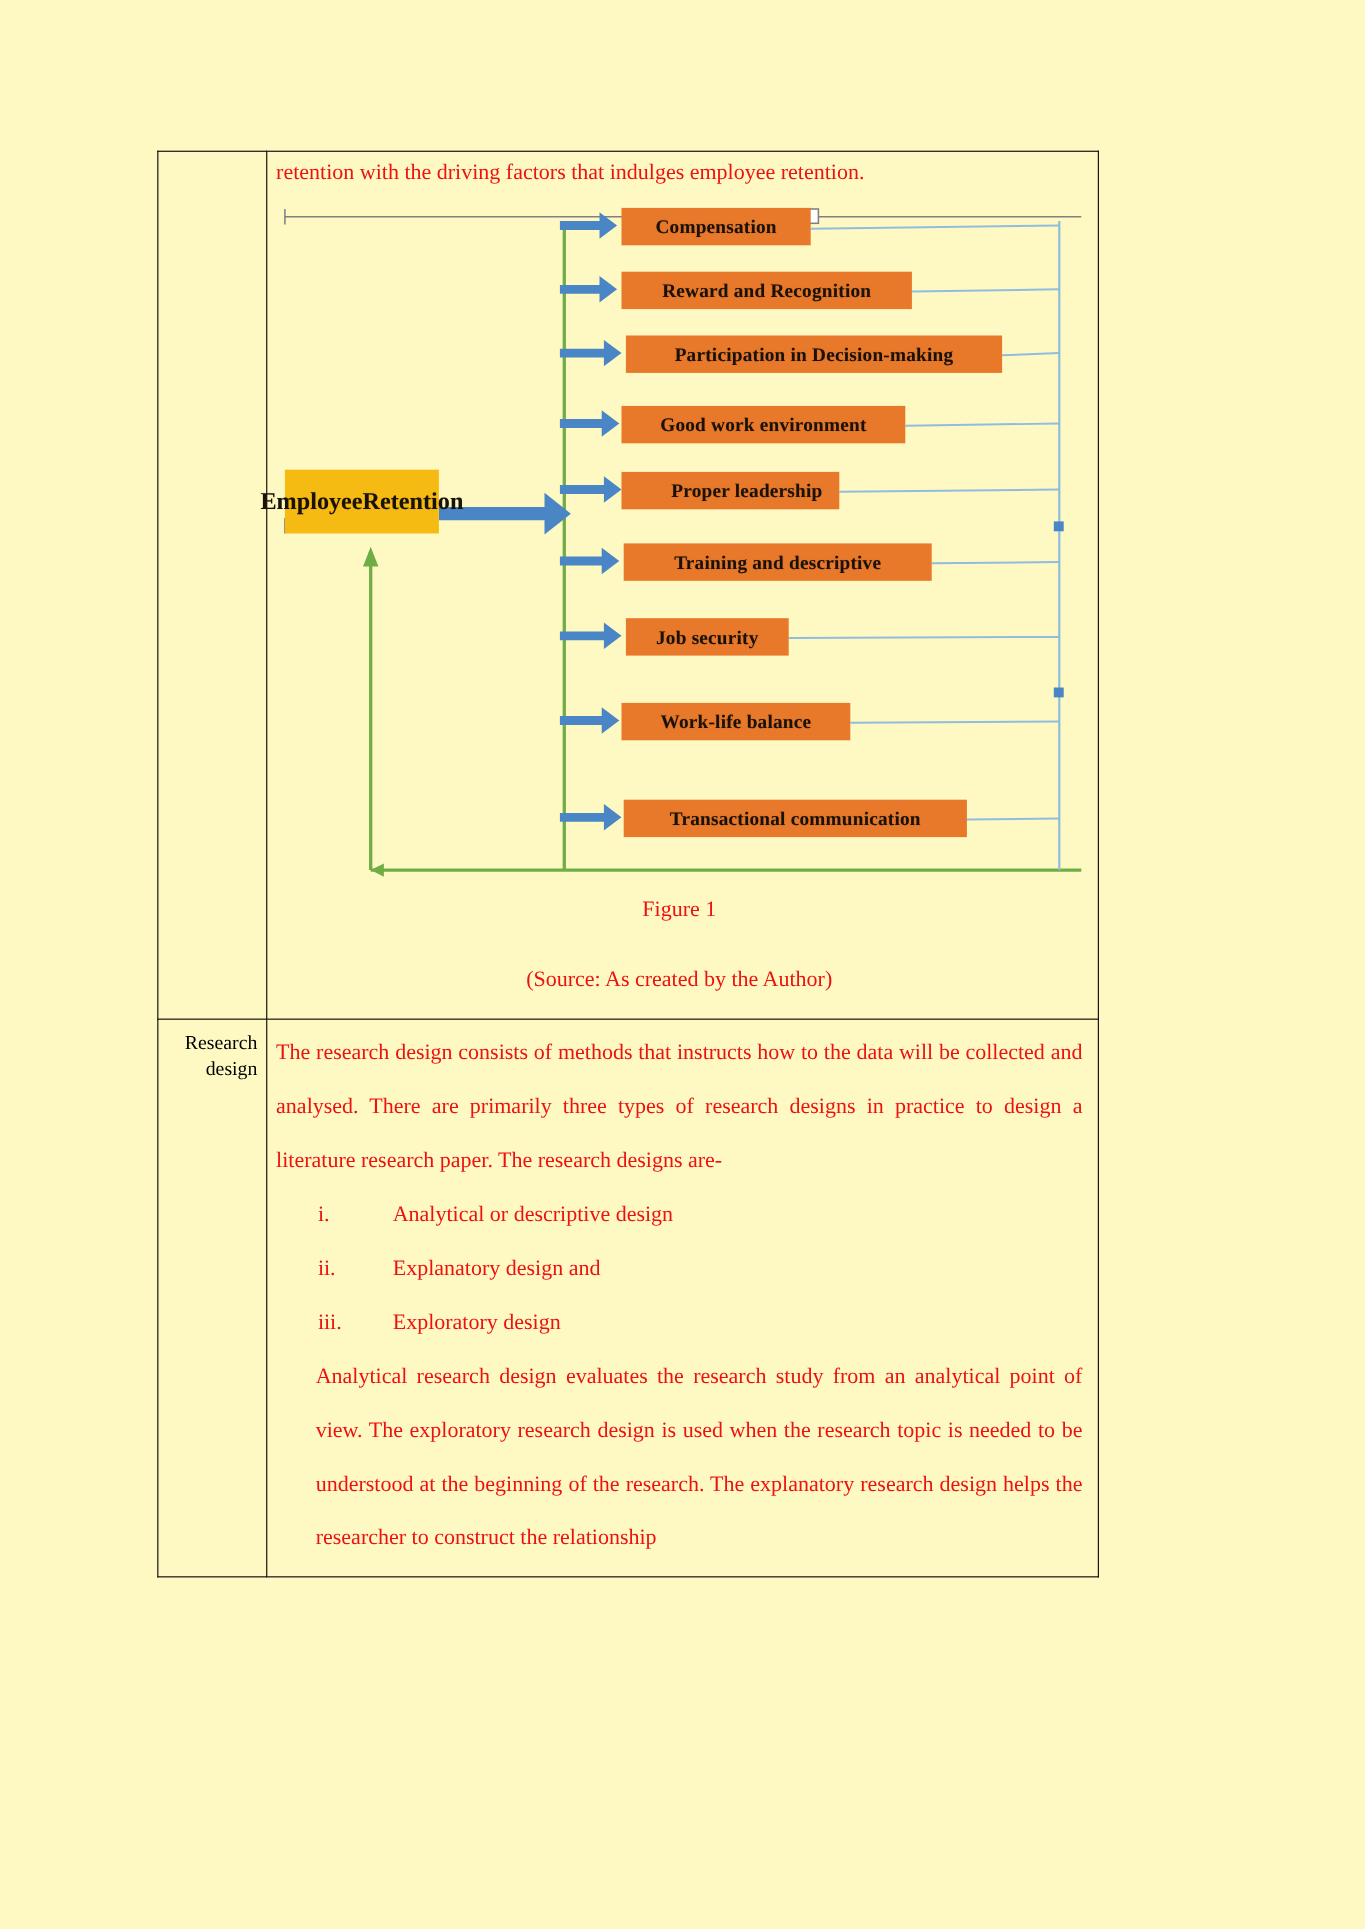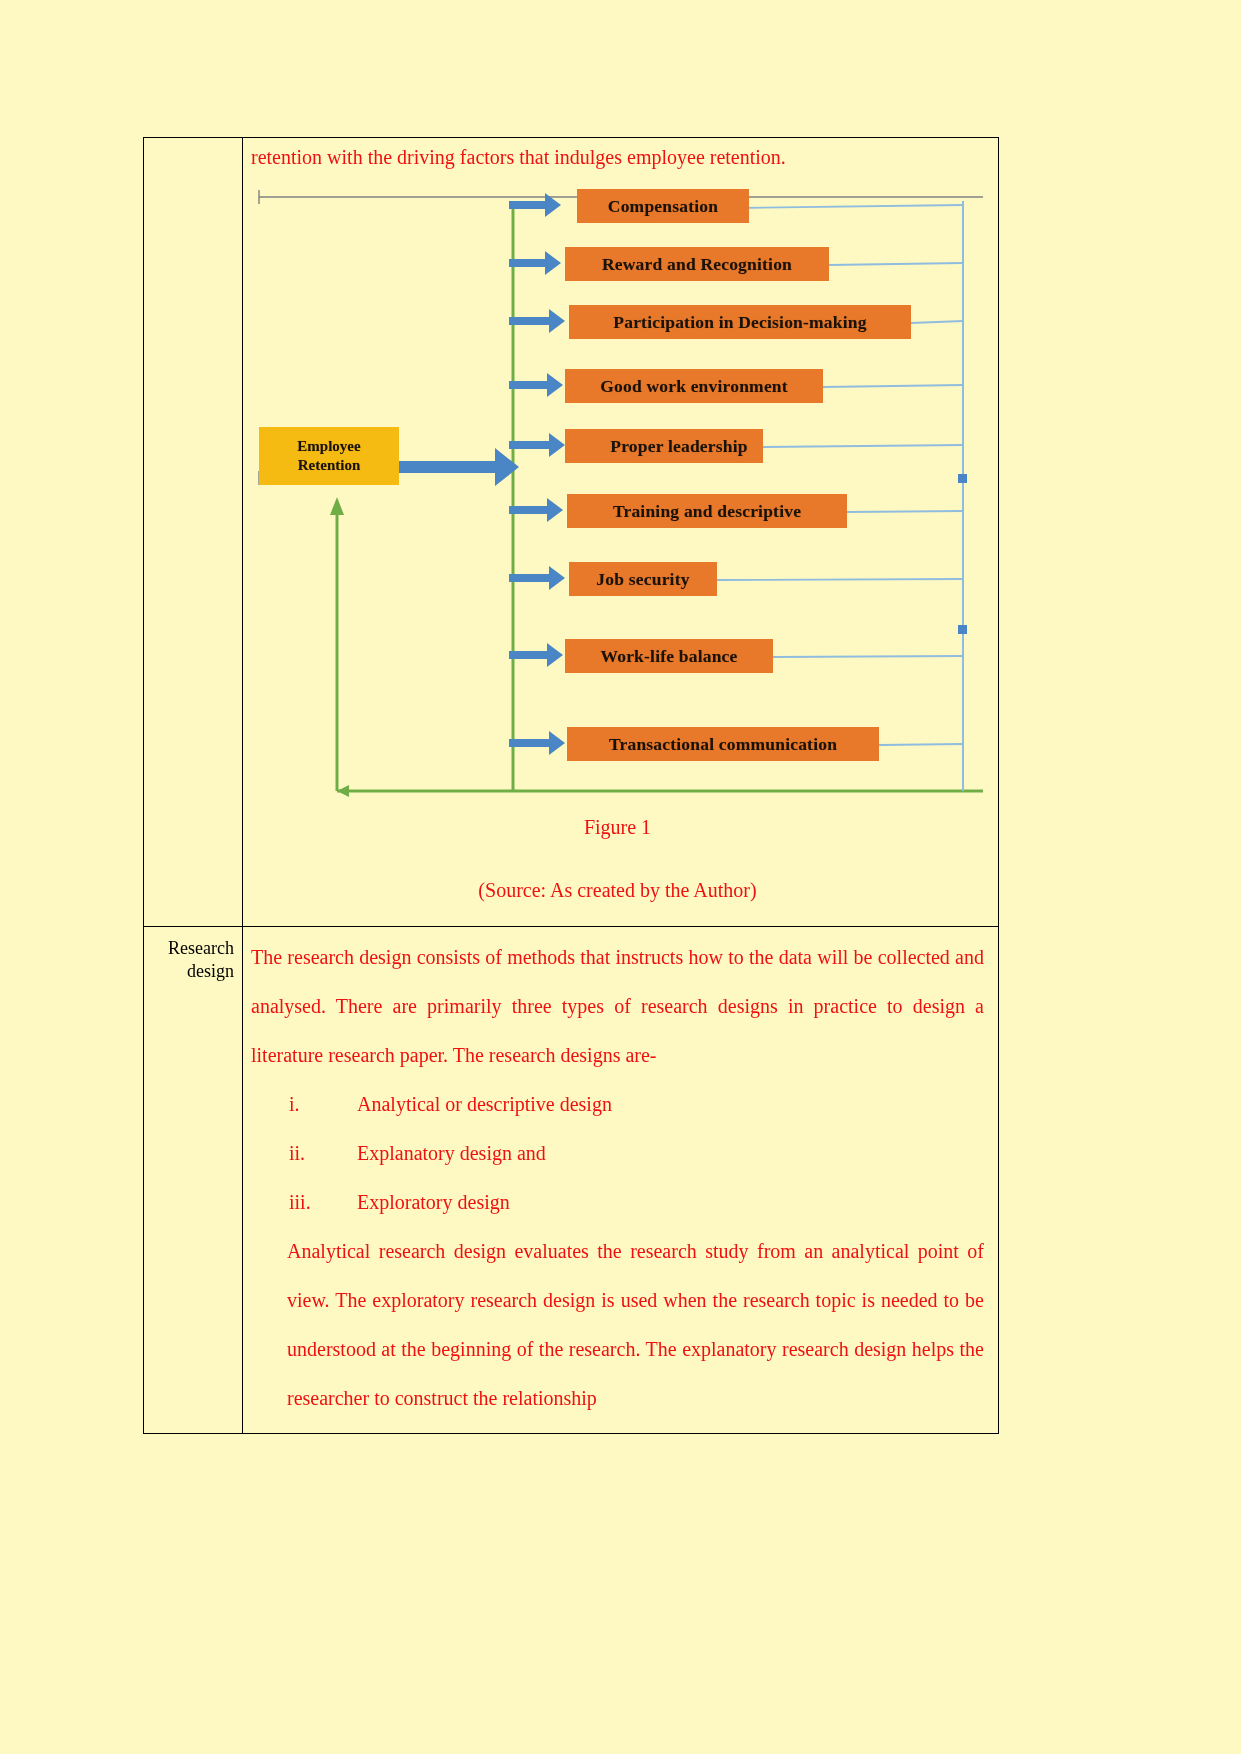--- a/index.html
+++ b/index.html
@@ -130,23 +130,23 @@
     box-sizing: border-box;
     padding: 0 10px;
     text-shadow: 0 0 1px rgba(0,0,0,0.25);
   }
   .center-box {
     position: absolute;
     background: #f6bb12;
     color: #1a1208;
     font-family: "Liberation Serif", serif;
     font-weight: bold;
-    font-size: 15px;
+    font-size: 22px;
     display: flex;
-    flex-direction: column;
+    flex-direction: row;
     align-items: center;
     justify-content: center;
     line-height: 1.28;
     box-sizing: border-box;
     text-shadow: 0 0 1px rgba(0,0,0,0.25);
   }
 </style>
 </head>
 <body>
 
@@ -212,21 +212,21 @@
                 <path d="M148 286 h96 v-13 l24 19 l-24 19 v-13 h-96 z" fill="#4a86c5"></path>
 
                 <line x1="8" y1="296" x2="8" y2="310" stroke="#808080" stroke-width="1.4"></line>
               </svg>
 
               <div class="center-box" style="left:8px; top:252px; width:140px; height:58px;">
                 <span>Employee</span>
                 <span>Retention</span>
               </div>
 
-              <div class="node-box" style="left:314px; top:14px; width:172px; height:34px;margin-left:12px;">Compensation</div>
+              <div class="node-box" style="left:314px; top:14px; width:172px; height:34px;">Compensation</div>
 
               <div class="node-box" style="left:314px; top:72px; width:264px; height:34px;">Reward and Recognition</div>
 
               <div class="node-box" style="left:318px; top:130px; width:342px; height:34px;">Participation in Decision-making</div>
 
               <div class="node-box" style="left:314px; top:194px; width:258px; height:34px;">Good work environment</div>
 
               <div class="node-box" style="left:314px; top:254px; width:198px; height:34px;padding-left:40px;">Proper leadership</div>
 
               <div class="node-box" style="left:316px; top:319px; width:280px; height:34px;">Training and descriptive</div>

